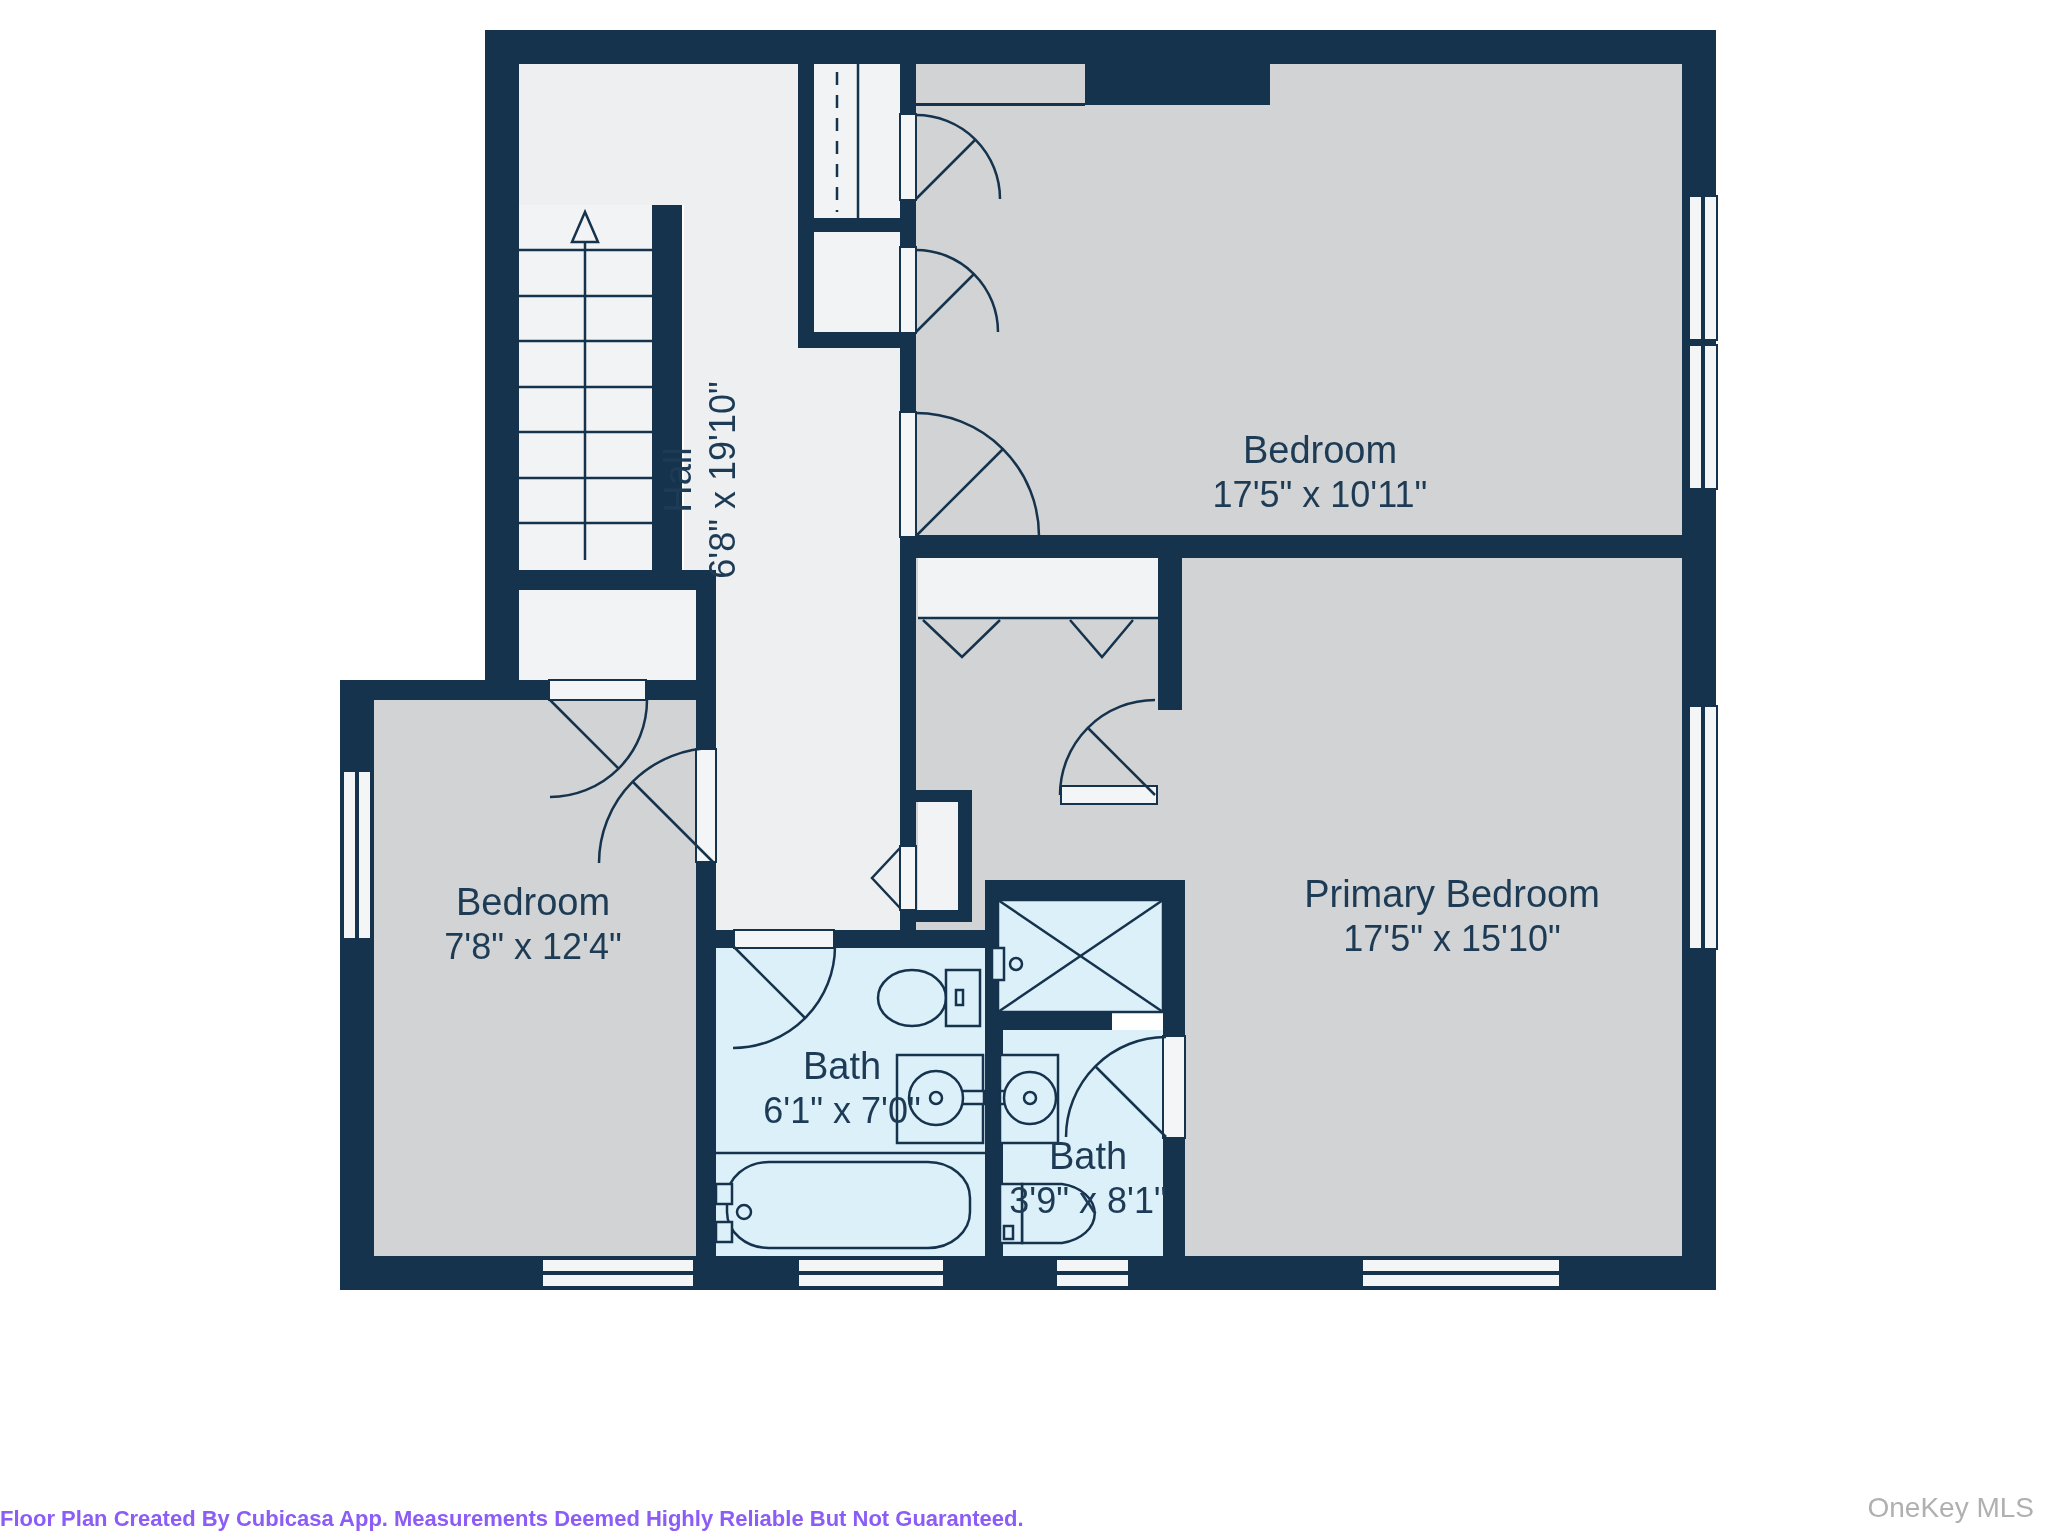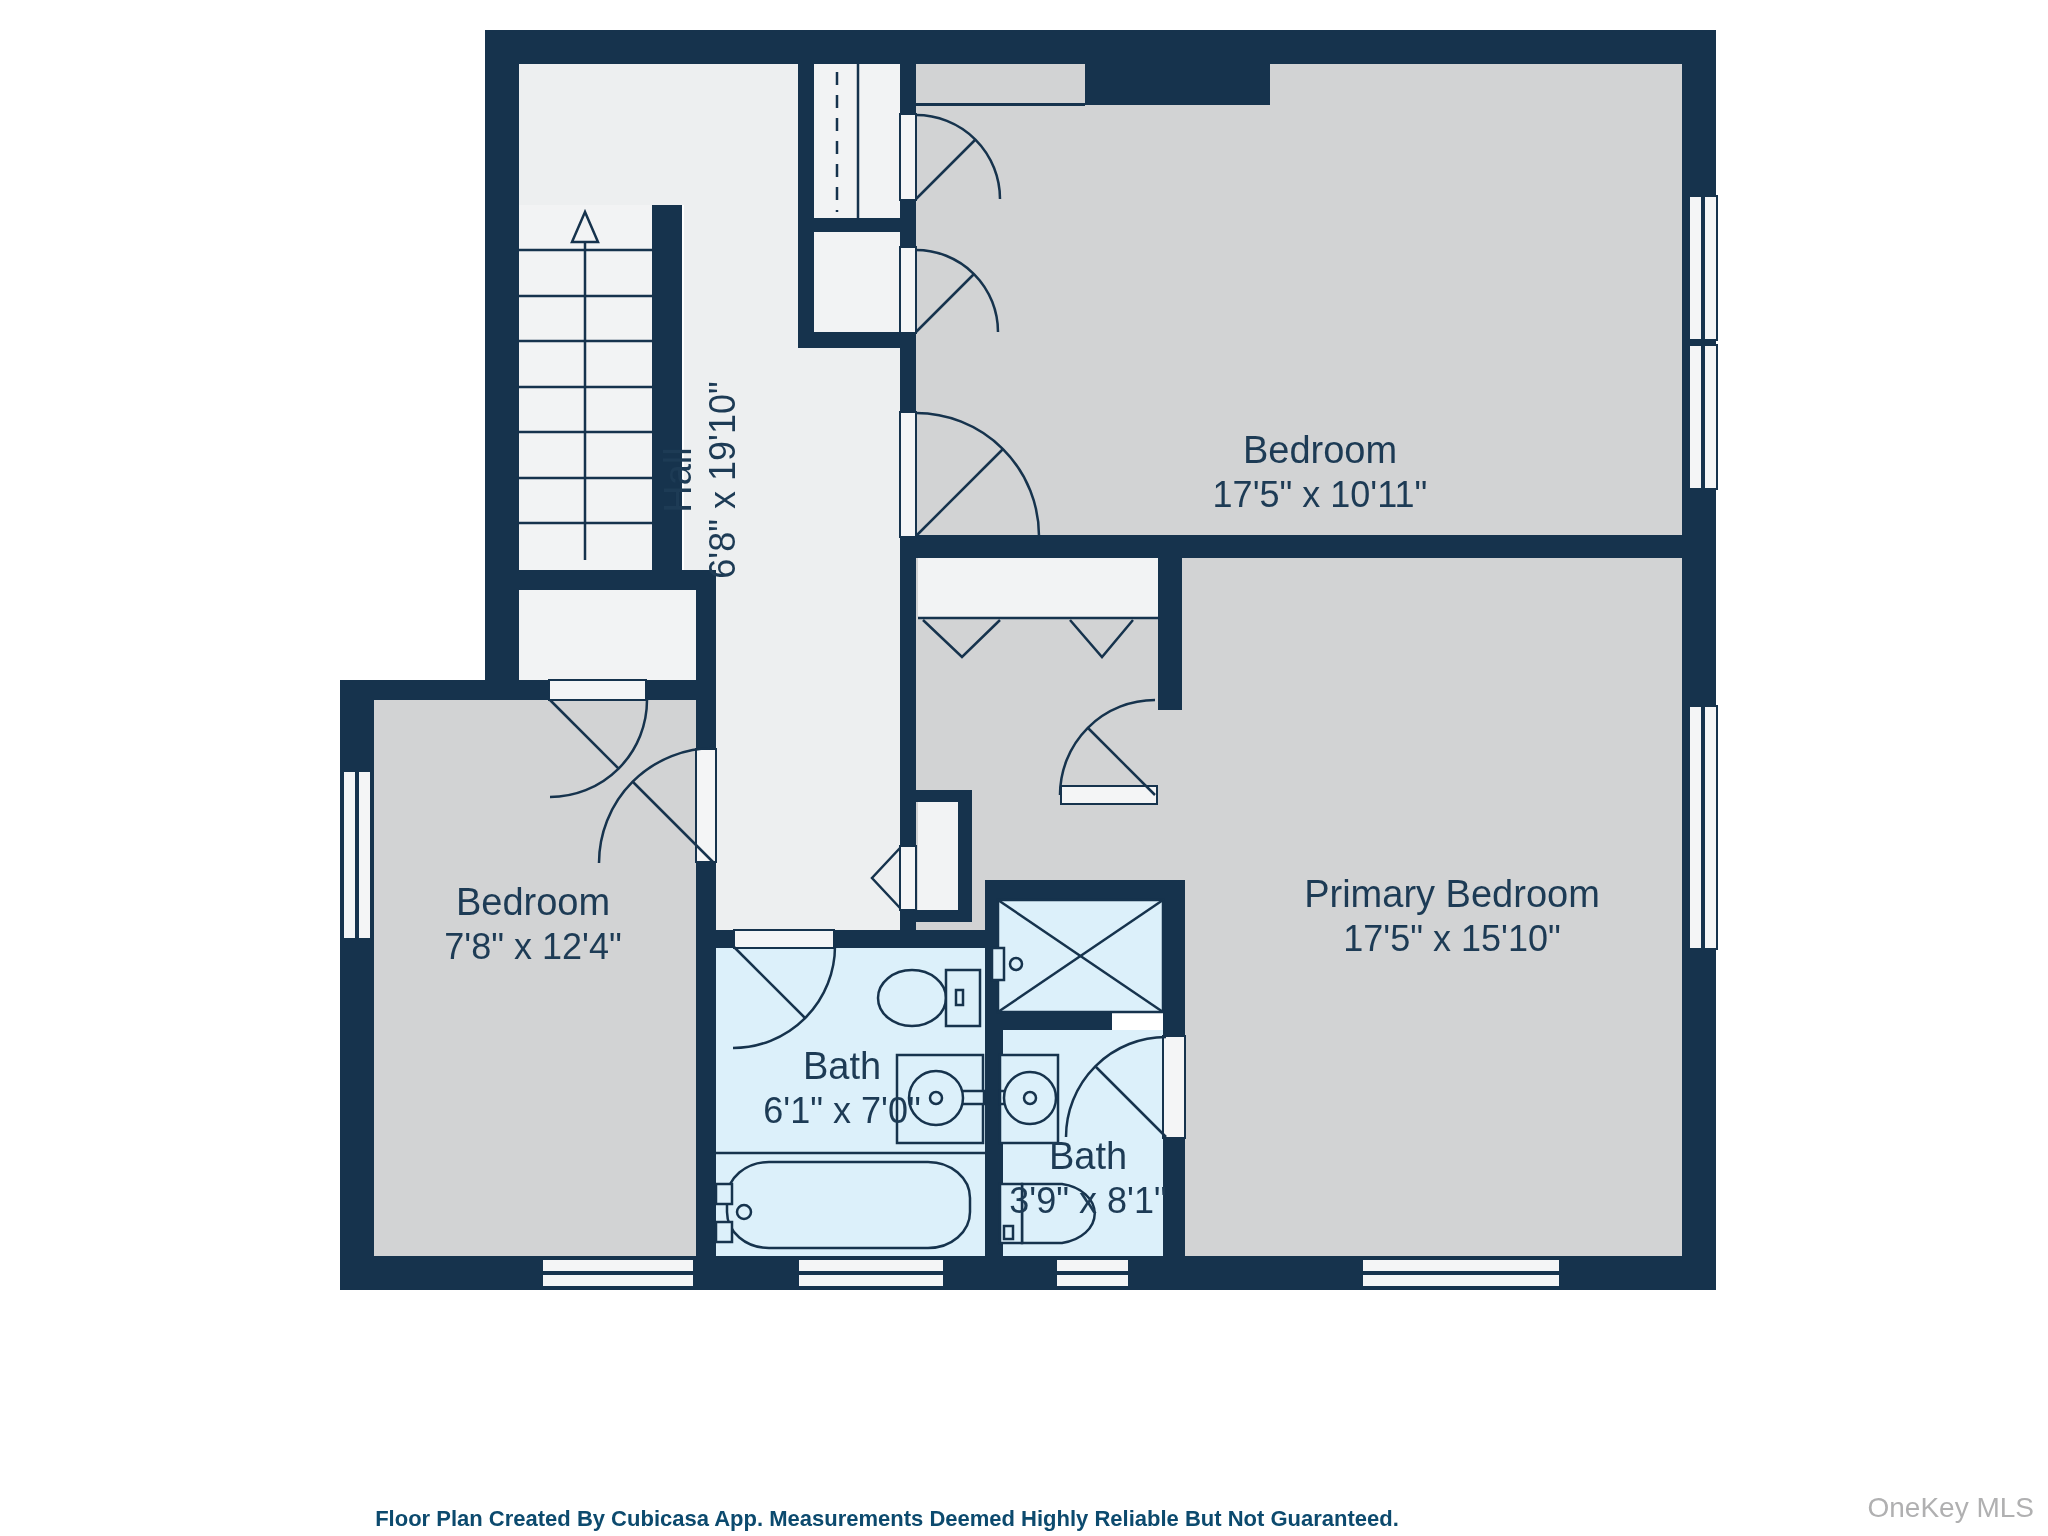--- a/index.html
+++ b/index.html
@@ -13,21 +13,21 @@
   .bath{background:#DCF0FA;}
   .win{position:absolute;background:#F4F5F6;border:2px solid #16334D;box-sizing:border-box;}
   .win.h{background:#F4F5F6 linear-gradient(to bottom,transparent 0 44%,#16334D 44% 58%,transparent 58%);}
   .win.v{background:#F4F5F6 linear-gradient(to right,transparent 0 44%,#16334D 44% 58%,transparent 58%);}
   .leaf{position:absolute;background:#F4F5F6;border:2px solid #16334D;box-sizing:border-box;}
   svg.overlay{position:absolute;left:0;top:0;}
   .lbl{position:absolute;transform:translate(-50%,-50%);text-align:center;color:#1D3B55;white-space:nowrap;}
   .lbl .nm{font-size:38px;line-height:46px;}
   .lbl .dm{font-size:36px;line-height:44px;}
   .lbl.rot{transform:translate(-50%,-50%) rotate(-90deg);}
-  #footer{position:absolute;left:0;top:1506px;width:1774px;text-align:center;font-size:22px;font-weight:700;color:#0c4a6e;}
+  #footer{position:absolute;left:0;top:1506px;width:1774px;font-size:22px;font-weight:700;color:#8b5cf6;}
   #watermark{position:absolute;right:14px;top:1492px;font-size:28px;color:#B0B0B1;}
   .thin{position:absolute;background:#16334D;}
 </style>
 </head>
 <body>
 
 <div id="plan">
 
   <div class="room light" style="left:519px;top:64px;width:281px;height:141px;"></div>
   <div class="room light" style="left:684px;top:205px;width:116px;height:365px;"></div>

